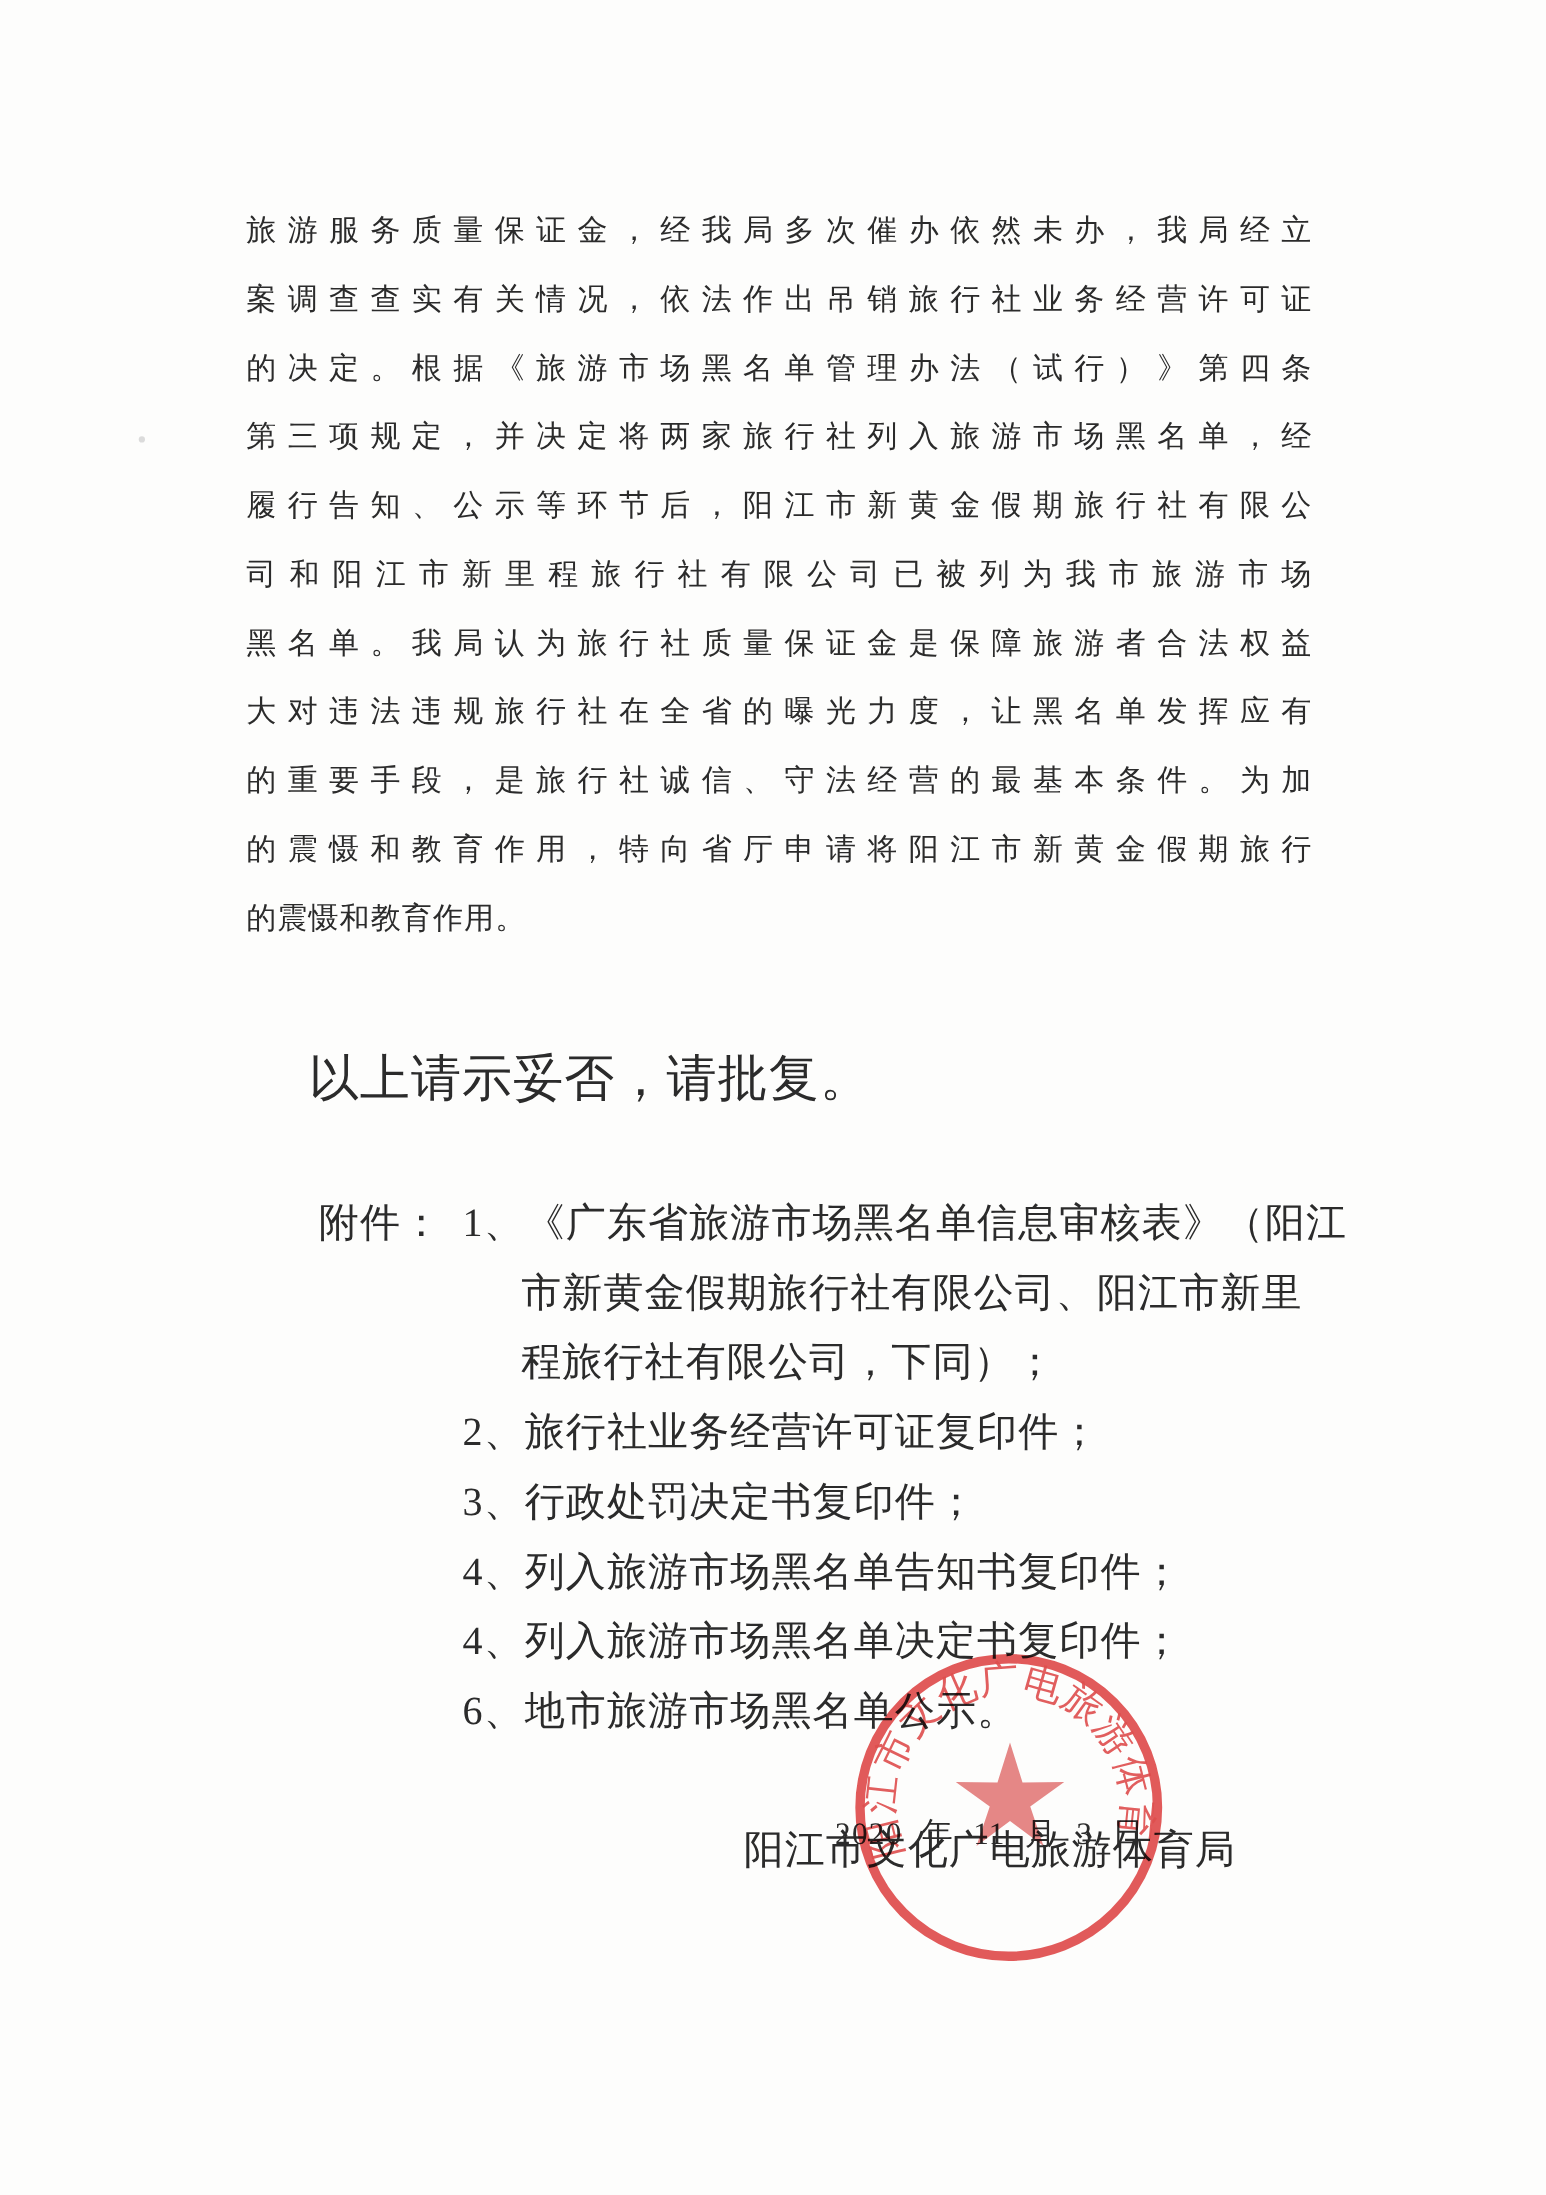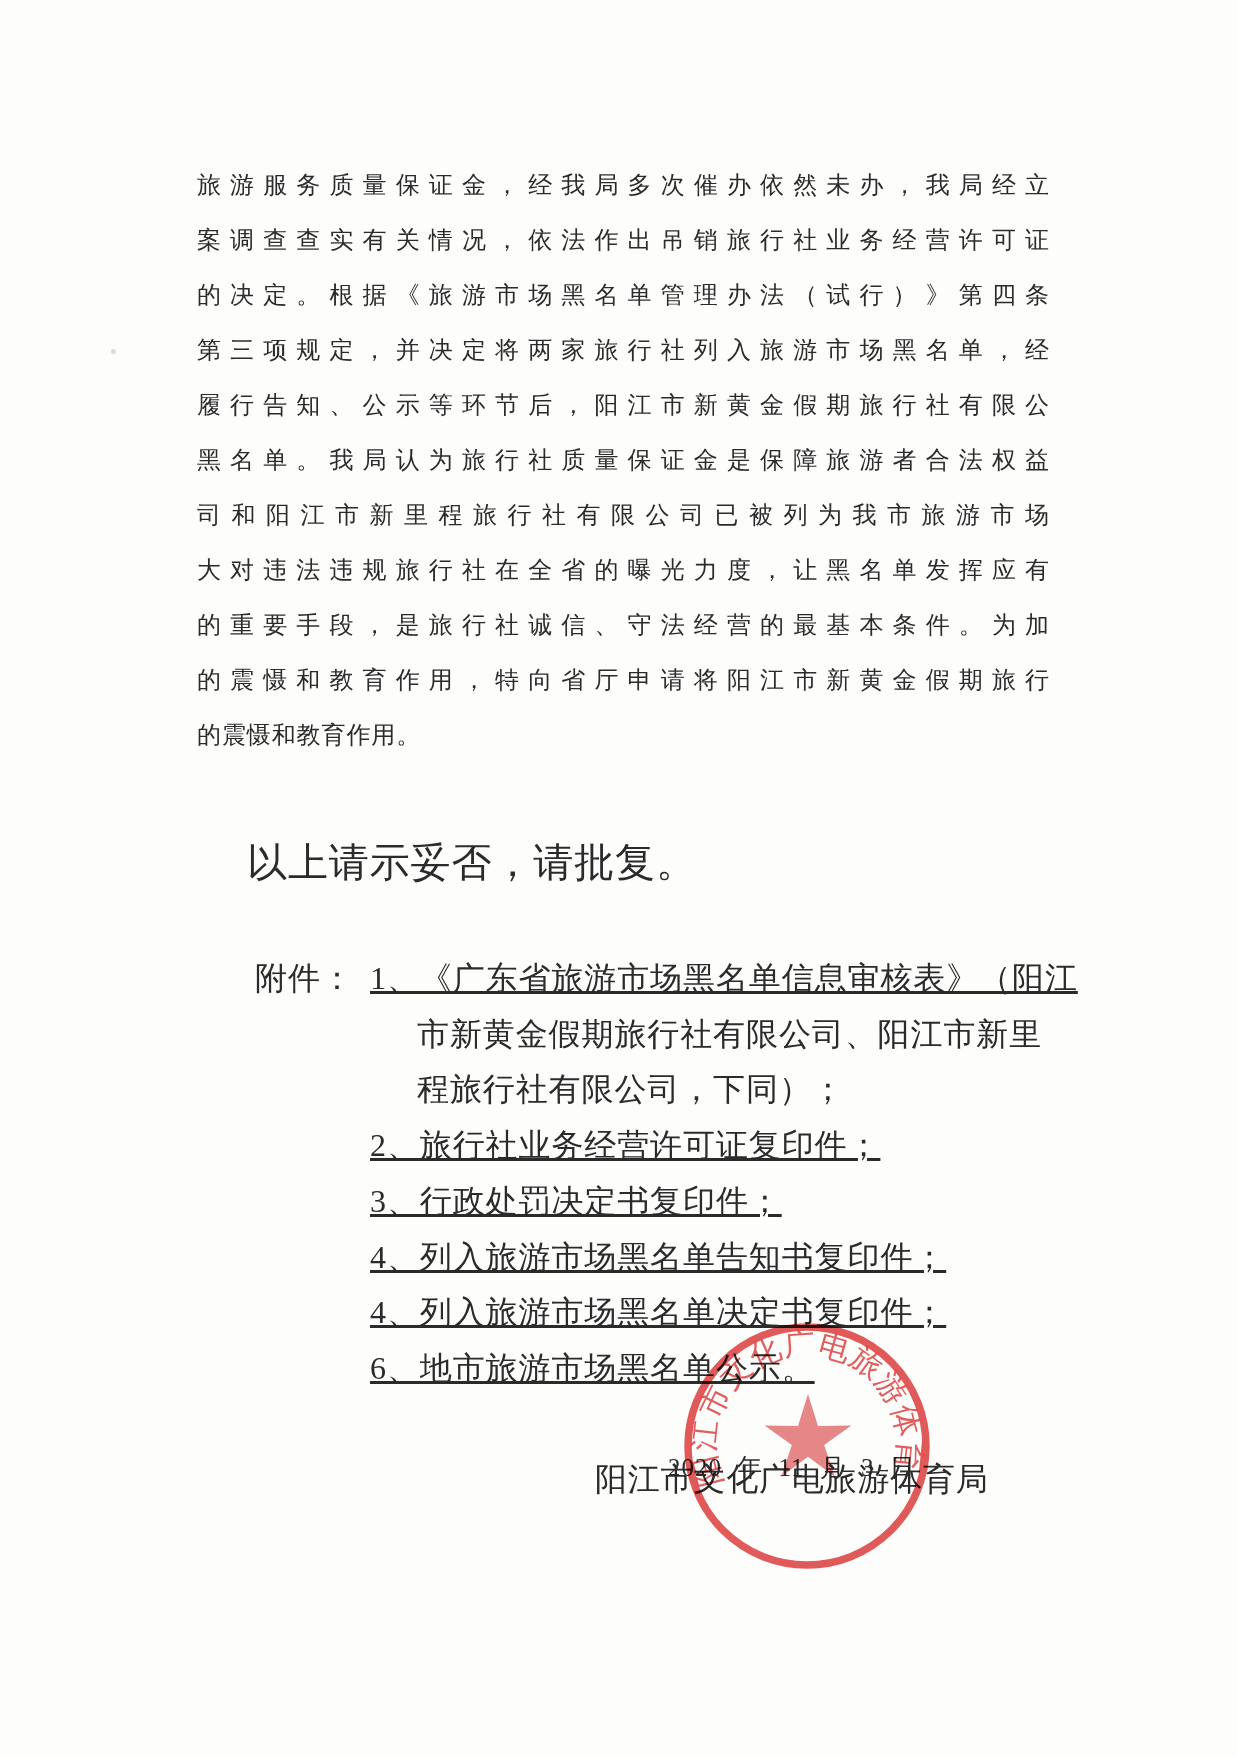--- a/index.html
+++ b/index.html
@@ -32,21 +32,21 @@
     font-size:40px;line-height:55.9px;letter-spacing:0.9px;
     white-space:nowrap;
   }
 
   
   #attachments{
     left:255px;top:951px;width:830px;
     font-size:32px;line-height:55.7px;letter-spacing:0.9px;
   }
   #attachments .att-row{white-space:nowrap;}
-  #attachments .indent-item{padding-left:115px;text-decoration:underline;}
+  #attachments .indent-item{padding-left:115px;}
   #attachments .indent-cont{padding-left:162px;}
   #attachments-label{
     left:255px;top:951px;
     font-size:32px;line-height:55.7px;letter-spacing:1px;
     white-space:nowrap;
   }
 
   
   #agency-signature{
     left:595px;top:1459px;
@@ -75,22 +75,22 @@
 </style>
 </head>
 <body>
 
 <div class="abs" id="body-paragraph">
     <div class="line justify">旅游服务质量保证金，经我局多次催办依然未办，我局经立</div>
     <div class="line justify">案调查查实有关情况，依法作出吊销旅行社业务经营许可证</div>
     <div class="line justify">的决定。根据《旅游市场黑名单管理办法（试行）》第四条</div>
     <div class="line justify">第三项规定，并决定将两家旅行社列入旅游市场黑名单，经</div>
     <div class="line justify">履行告知、公示等环节后，阳江市新黄金假期旅行社有限公</div>
+    <div class="line justify">司和阳江市新里程旅行社有限公司已被列为我市旅游市场</div>
     <div class="line justify">黑名单。我局认为旅行社质量保证金是保障旅游者合法权益</div>
-    <div class="line justify">司和阳江市新里程旅行社有限公司已被列为我市旅游市场</div>
     <div class="line justify">大对违法违规旅行社在全省的曝光力度，让黑名单发挥应有</div>
     <div class="line justify">的重要手段，是旅行社诚信、守法经营的最基本条件。为加</div>
     <div class="line justify">的震慑和教育作用，特向省厅申请将阳江市新黄金假期旅行</div>
     <div class="line">的震慑和教育作用。</div>
   </div>
 
 <div class="abs" id="closing-line">以上请示妥否，请批复。</div>
 
 <div class="abs" id="attachments-label">附件：</div>
 <div class="abs" id="attachments">

